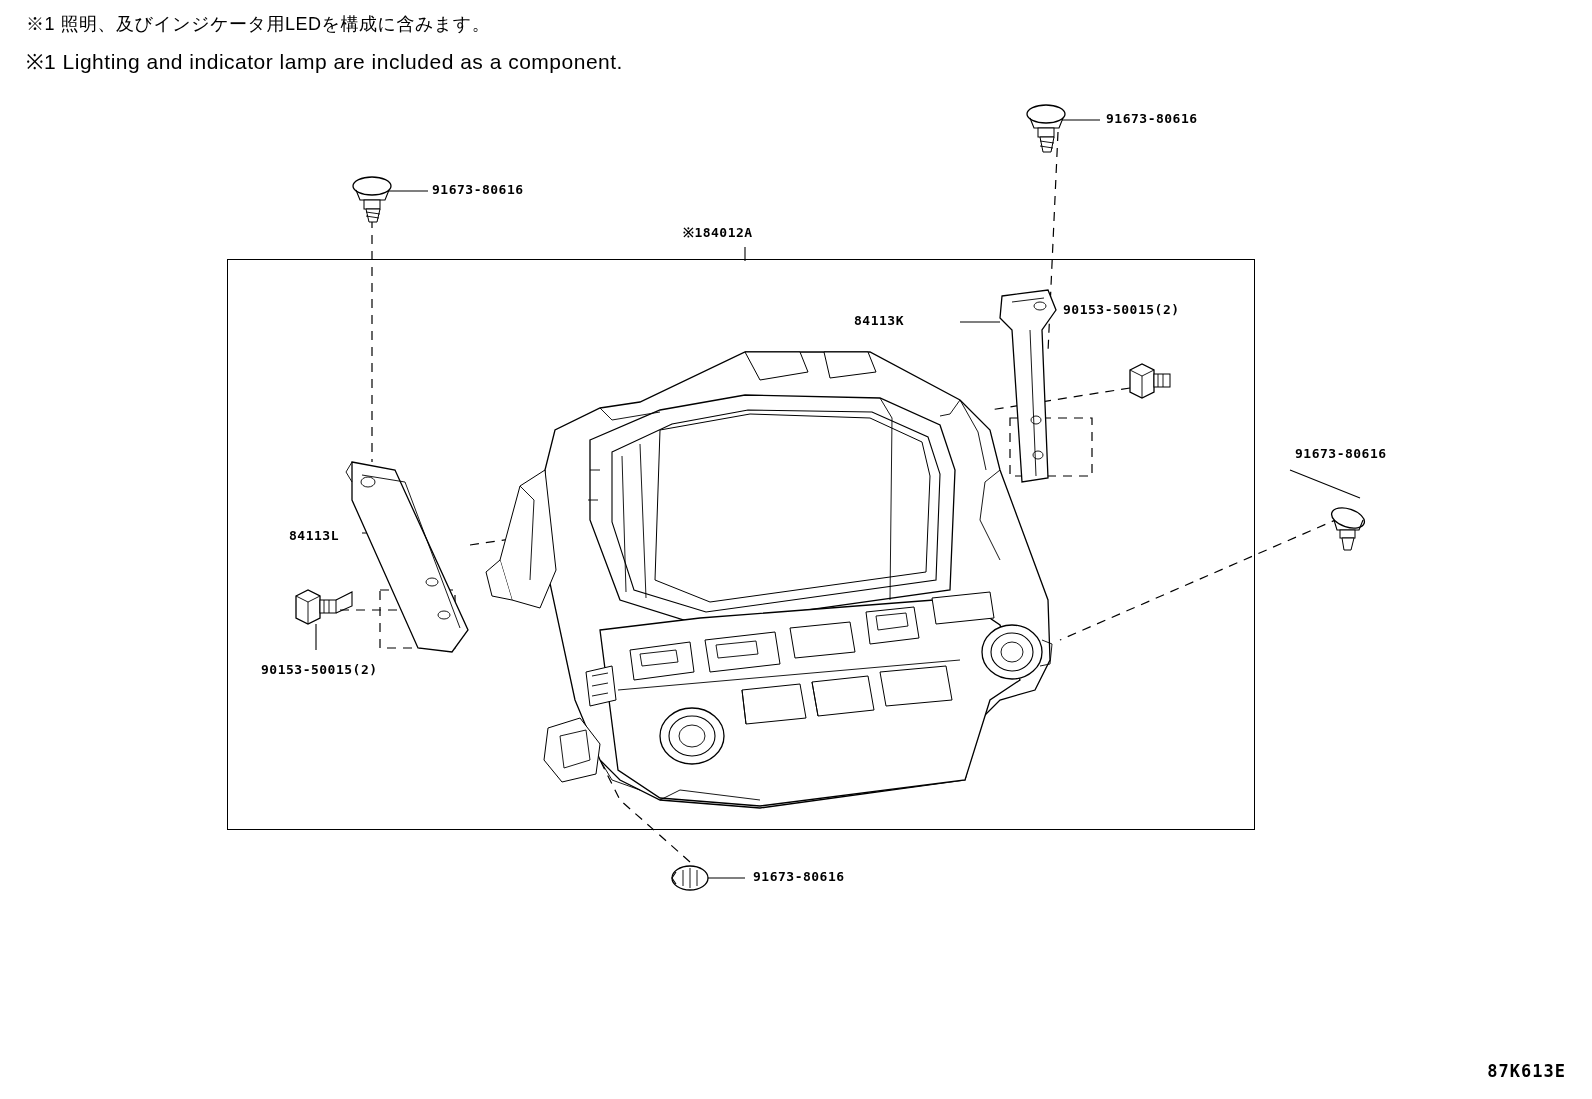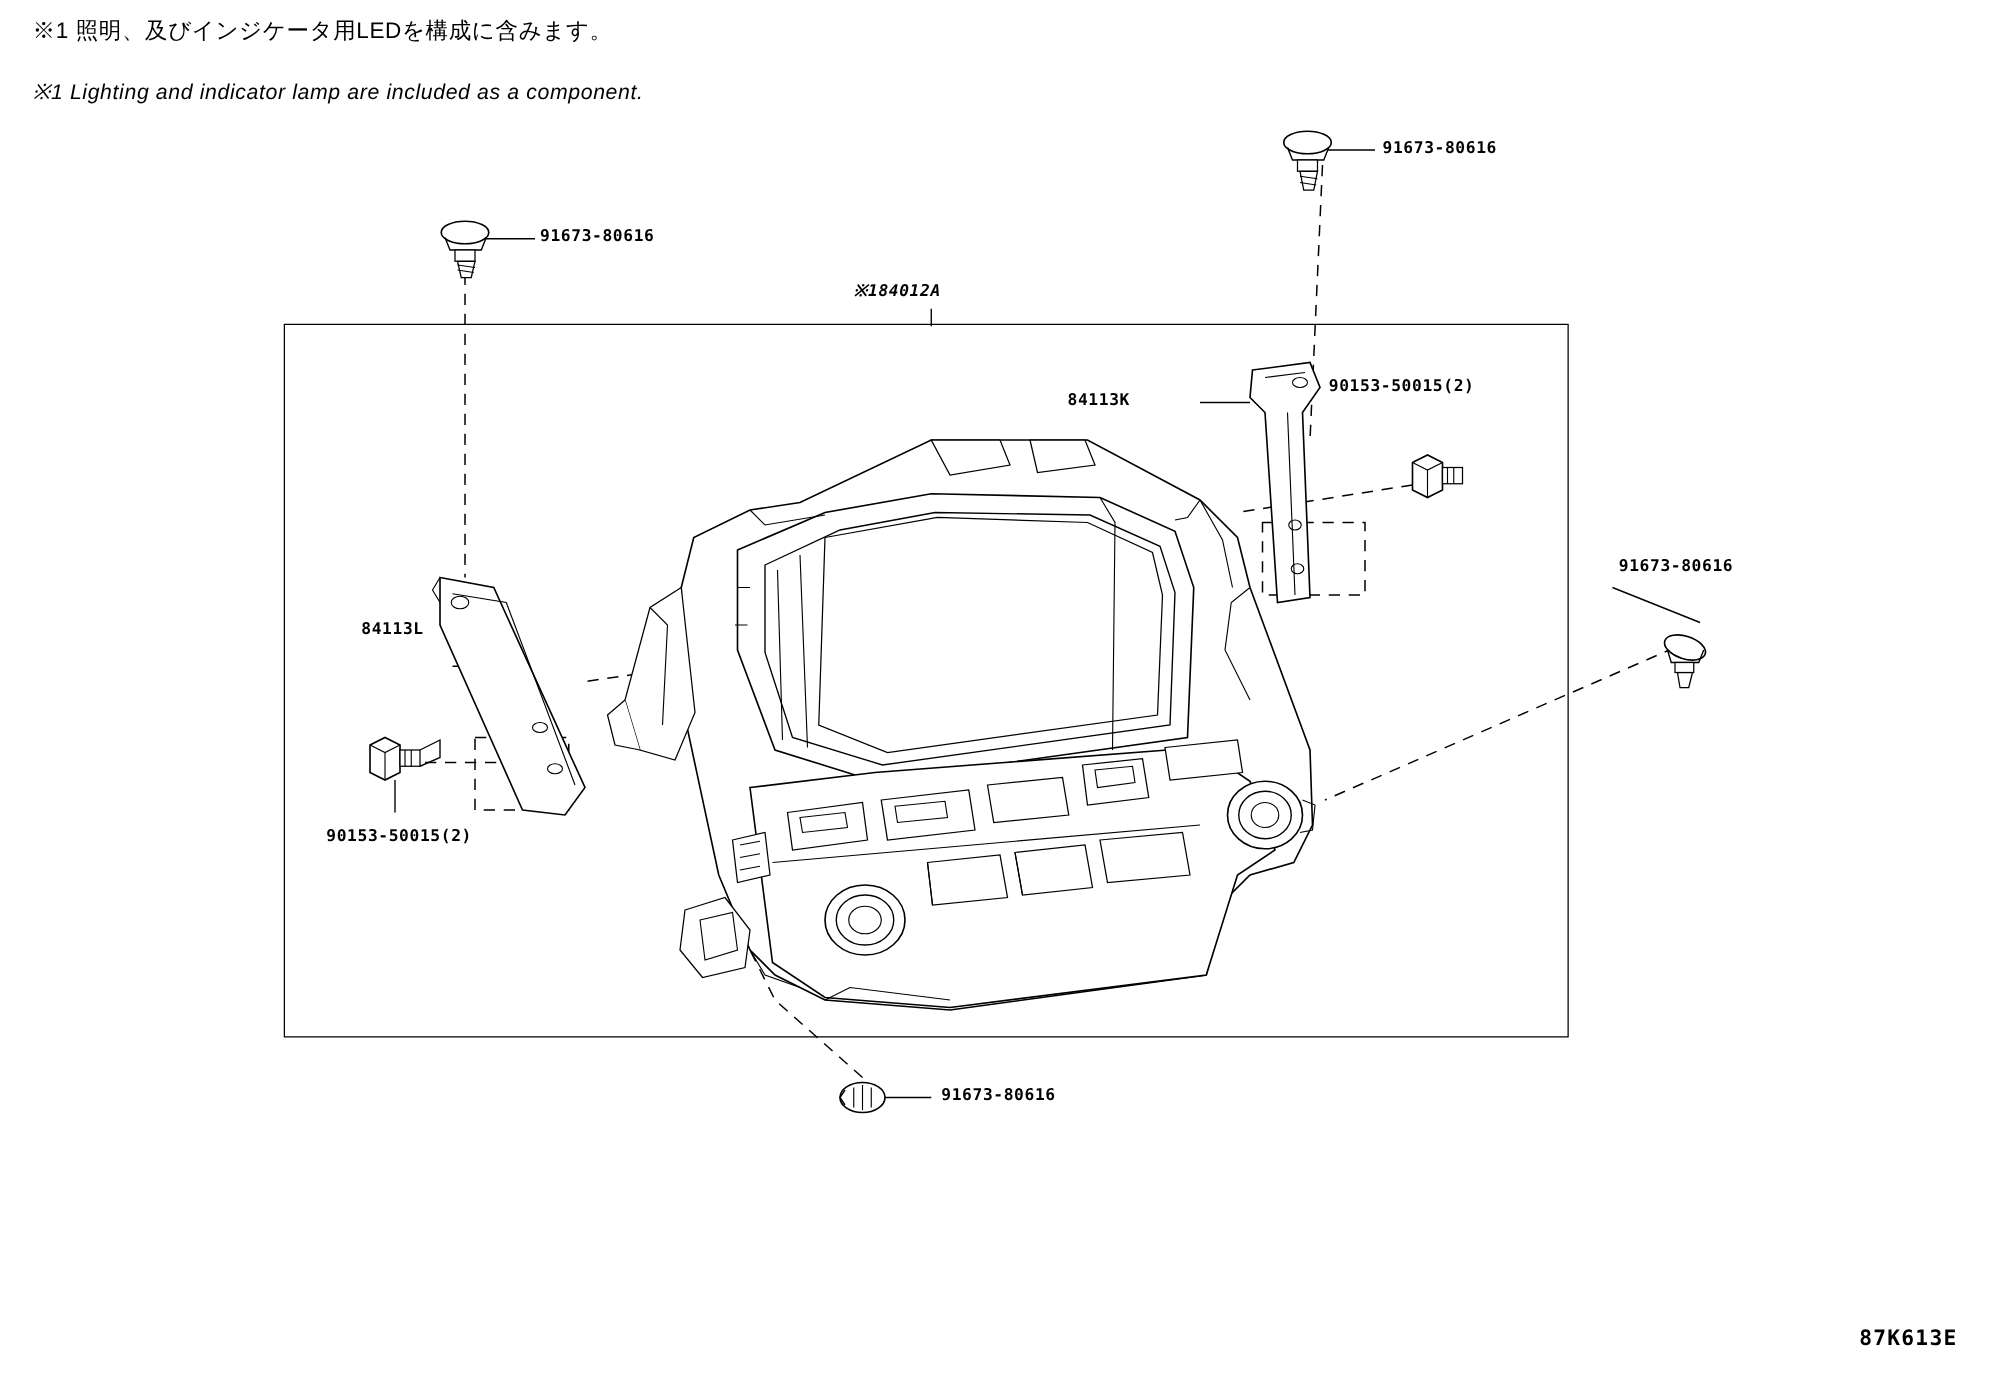--- a/index.html
+++ b/index.html
@@ -16,21 +16,21 @@
     overflow: hidden;
   }
   .note {
     position: absolute;
     left: 26px;
     font-size: 17px;
     letter-spacing: 0.5px;
     white-space: nowrap;
   }
   .note-jp { top: 12px; font-size: 18px; }
-  .note-en { top: 61px; font-size: 17px; font-style: italic; }
+  .note-en { top: 47px; font-size: 21px; }
 
   .label {
     position: absolute;
     font-family: "DejaVu Sans Mono", monospace;
     font-size: 13px;
     font-weight: bold;
     letter-spacing: 0.5px;
     white-space: nowrap;
   }
 
@@ -70,25 +70,25 @@
   .wht-thin { fill: #ffffff; stroke: #000; stroke-width: 1; }
 </style>
 </head>
 <body>
 
 <div class="note note-jp">※1 照明、及びインジケータ用LEDを構成に含みます。</div>
 <div class="note note-en">※1 Lighting and indicator lamp are included as a component.</div>
 
 <div class="label" style="left:432px; top:182px;">91673-80616</div>
 <div class="label" style="left:1106px; top:111px;">91673-80616</div>
-<div class="label" style="left:683px; top:223px;font-style:italic;">※184012A</div>
+<div class="label" style="left:683px; top:223px;">※184012A</div>
 <div class="label" style="left:854px; top:313px;">84113K</div>
 <div class="label" style="left:1063px; top:302px;">90153-50015(2)</div>
 <div class="label" style="left:1295px; top:446px;">91673-80616</div>
-<div class="label" style="left:289px; top:496px;">84113L</div>
+<div class="label" style="left:289px; top:528px;">84113L</div>
 <div class="label" style="left:261px; top:662px;">90153-50015(2)</div>
 <div class="label" style="left:753px; top:869px;">91673-80616</div>
 
 <div class="figcode">87K613E</div>
 
 <div id="main-frame"></div>
 
 <svg class="overlay" viewBox="0 0 1592 1099">
 
   <g>

